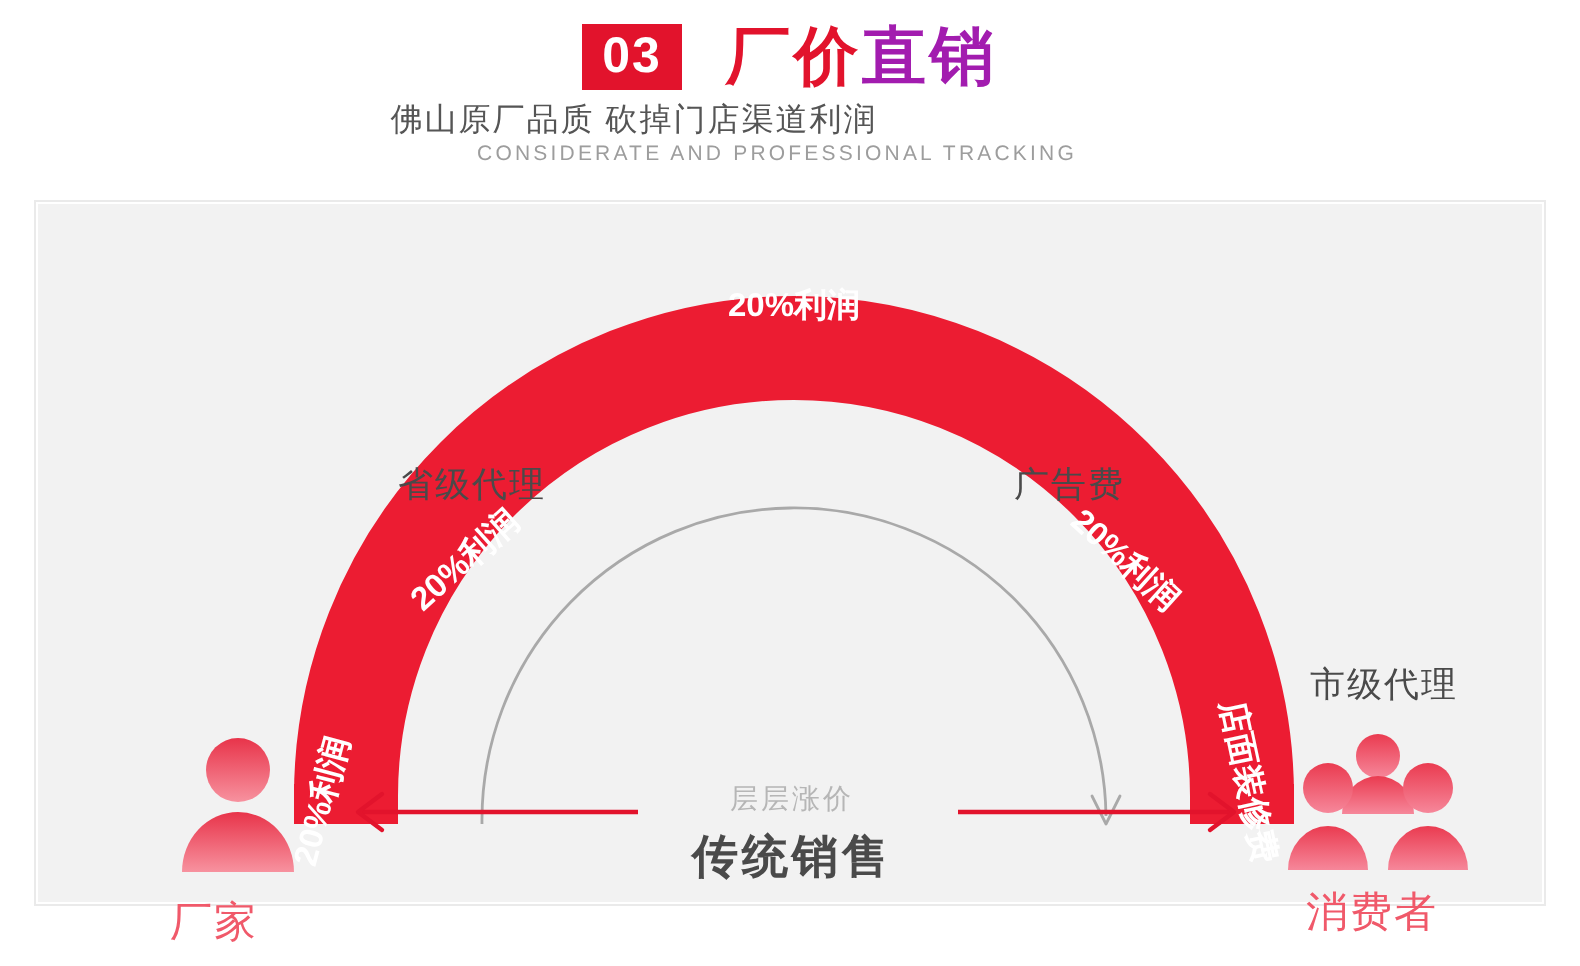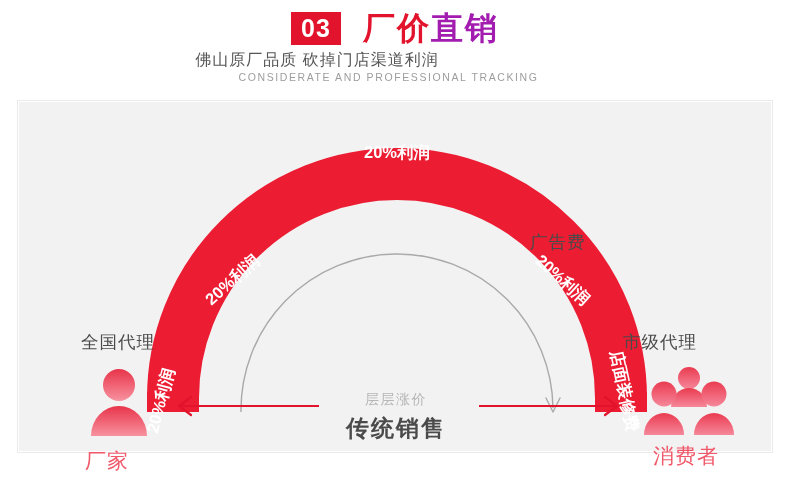--- a/index.html
+++ b/index.html
@@ -50,22 +50,22 @@
   .stage { position:absolute; left:0; top:0; width:754px; height:351px; }
   .stage svg { position:absolute; left:0; top:0; }
 
   
   .tier {
     position:absolute; color:#4a4a4a; font-size:17.5px; letter-spacing:1px;
     white-space:nowrap; font-family:"Liberation Sans", sans-serif;
   }
   .tier-nat  { left:62px;  top:228px; }
   .tier-prov { left:180px; top:128px; }
-  .tier-ad   { left:511px; top:128px; }
-  .tier-city { left:604px; top:228px; }
+  .tier-ad   { left:488px; top:128px; }
+  .tier-city { left:636px; top:228px; }
 
   
   .center-block { position:absolute; left:0; top:289px; width:754px; text-align:center; }
   .c-small  { font-size:14px; color:#b6b6b6; letter-spacing:1.5px; }
   .c-big    { font-size:23px; color:#4a4a4a; font-weight:bold; letter-spacing:2px; margin-top:4px; }
   .c-en     { font-size:8.5px; color:#d2d2d2; letter-spacing:1.5px; margin-top:6px; }
 
   
   .endpoint-label {
     position:absolute; color:#f0596a; font-size:21px; letter-spacing:1px; white-space:nowrap;
@@ -140,21 +140,21 @@
         <g>
           <circle cx="670" cy="276" r="11" fill="url(#gPersonB)"></circle>
           <path d="M 652 305 a 18 19 0 0 1 36 0 Z" fill="url(#gPersonB)"></path>
           <circle cx="645" cy="292" r="12.5" fill="url(#gPersonB)"></circle>
           <path d="M 625 333 a 20 22 0 0 1 40 0 Z" fill="url(#gPersonB)"></path>
           <circle cx="695" cy="292" r="12.5" fill="url(#gPersonB)"></circle>
           <path d="M 675 333 a 20 22 0 0 1 40 0 Z" fill="url(#gPersonB)"></path>
         </g>
       </svg>
 
-      <div class="tier tier-nat">全国代理</div>
+      <div class="tier tier-prov">省级代理</div>
       <div class="tier tier-ad">广告费</div>
       <div class="tier tier-city">市级代理</div>
 
       <div class="center-block">
         <div class="c-small">层层涨价</div>
         <div class="c-big">传统销售</div>
       </div>
 
       <div class="endpoint-label label-maker">厂家</div>
       <div class="endpoint-label label-consumer">消费者</div>

